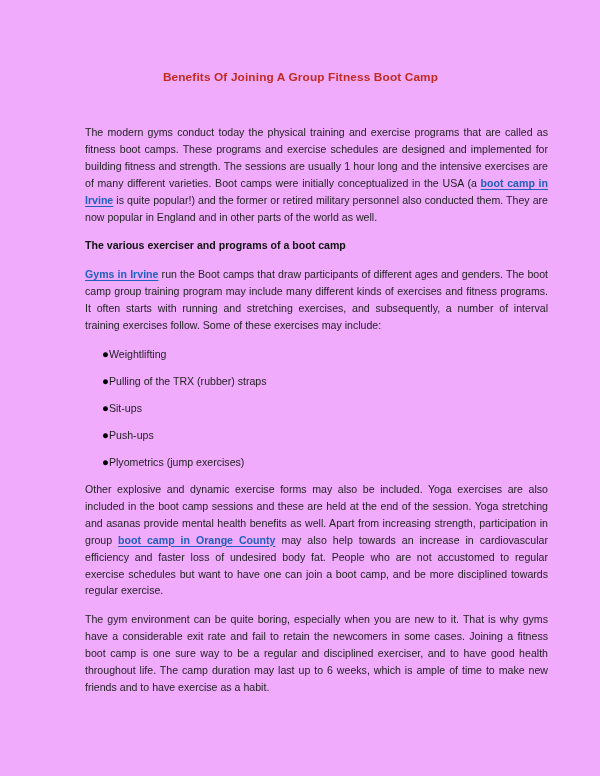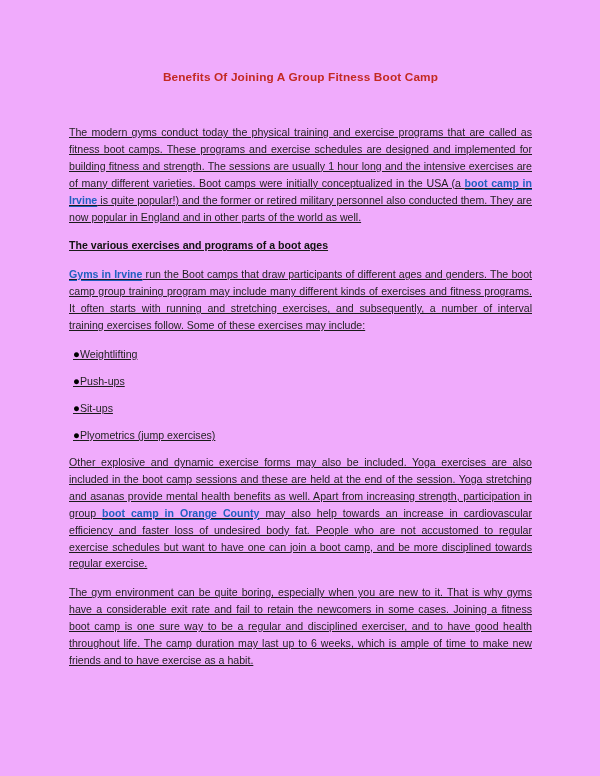--- a/index.html
+++ b/index.html
@@ -36,23 +36,22 @@
     text-align: center;
     letter-spacing: 0.15px;
     position: absolute;
     top: 70px;
     left: 0;
     width: 463px;
   }
   .body-flow {
     position: absolute;
     top: 124px;
-    left: 0;
+    left: 16px;
     width: 463px;
-    text-decoration: underline;
   }
   p.para {
     margin: 0 0 12px 0;
     font-size: 10.6px;
     line-height: 16.9px;
     text-align: justify;
     text-justify: inter-word;
     color: #1f1f1f;
     -webkit-hyphens: none;
     hyphens: none;
@@ -69,21 +68,21 @@
     text-align: left;
   }
   a.doclink {
     color: #2160BF;
     font-weight: bold;
     text-decoration: underline;
     text-underline-offset: 1.5px;
   }
   ul.bullets {
     list-style: none;
-    margin: 0 0 10px 4px;
+    margin: 0 0 10px 17px;
     padding: 0;
   }
   ul.bullets li {
     font-size: 10.6px;
     line-height: 16px;
     margin: 0 0 11px 0;
     color: #1f1f1f;
     display: block;
     white-space: nowrap;
   }
@@ -99,28 +98,29 @@
 
 <div class="page">
   <div class="content">
 
     <h1 class="doc-title">Benefits Of Joining A Group Fitness Boot Camp</h1>
 
     <div class="body-flow">
 
       <p class="para"><span>The modern gyms conduct today the physical training and exercise programs that are called as fitness boot camps. These programs and exercise schedules are designed and implemented for building fitness and strength. The sessions are usually 1 hour long and the intensive exercises are of many different varieties. Boot camps were initially conceptualized in the USA (a </span><a class="doclink" href="#">boot camp in Irvine</a><span> is quite popular!) and the former or retired military personnel also conducted them. They are now popular in England and in other parts of the world as well.</span></p>
 
-      <h2 class="subhead">The various exercises and programs of a boot ages</h2>
+      <h2 class="subhead">The various exerciser and programs of a boot camp</h2>
 
       <p class="para"><a class="doclink" href="#">Gyms in Irvine</a><span> run the Boot camps that draw participants of different ages and genders. The boot camp group training program may include many different kinds of exercises and fitness programs. It often starts with running and stretching exercises, and subsequently, a number of interval training exercises follow. Some of these exercises may include:</span></p>
 
       <ul class="bullets">
         <li><span class="bullet-glyph">●</span><span>Weightlifting</span></li>
+        <li><span class="bullet-glyph">●</span><span>Pulling of the TRX (rubber) straps</span></li>
+        <li><span class="bullet-glyph">●</span><span>Sit-ups</span></li>
         <li><span class="bullet-glyph">●</span><span>Push-ups</span></li>
-        <li><span class="bullet-glyph">●</span><span>Sit-ups</span></li>
         <li><span class="bullet-glyph">●</span><span>Plyometrics (jump exercises)</span></li>
       </ul>
 
       <p class="para"><span> Other explosive and dynamic exercise forms may also be included. Yoga exercises are also included in the boot camp sessions and these are held at the end of the session. Yoga stretching and asanas provide mental health benefits as well. Apart from increasing strength, participation in group </span><a class="doclink" href="#">boot camp in Orange County</a><span> may also help towards an increase in cardiovascular efficiency and faster loss of undesired body fat. People who are not accustomed to regular exercise schedules but want to have one can join a boot camp, and be more disciplined towards regular exercise.</span></p>
 
       <p class="para last-left">The gym environment can be quite boring, especially when you are new to it. That is why gyms have a considerable exit rate and fail to retain the newcomers in some cases. Joining a fitness boot camp is one sure way to be a regular and disciplined exerciser, and to have good health throughout life. The camp duration may last up to 6 weeks, which is ample of time to make new friends and to have exercise as a habit.</p>
 
     </div>
   </div>
 </div>

